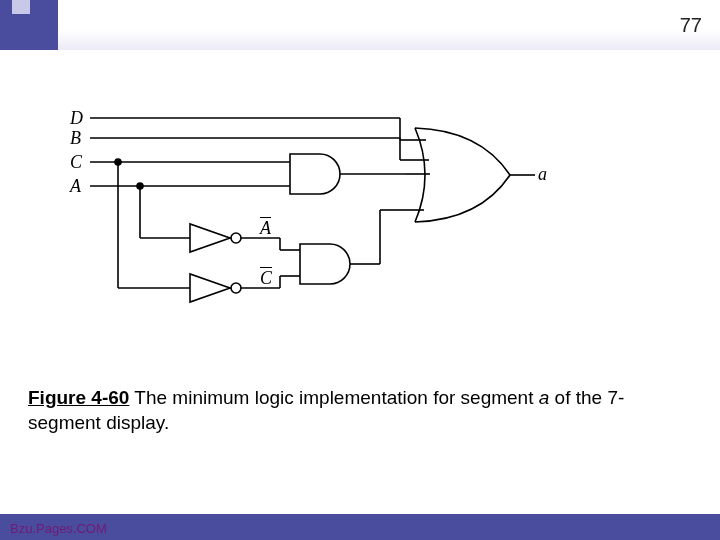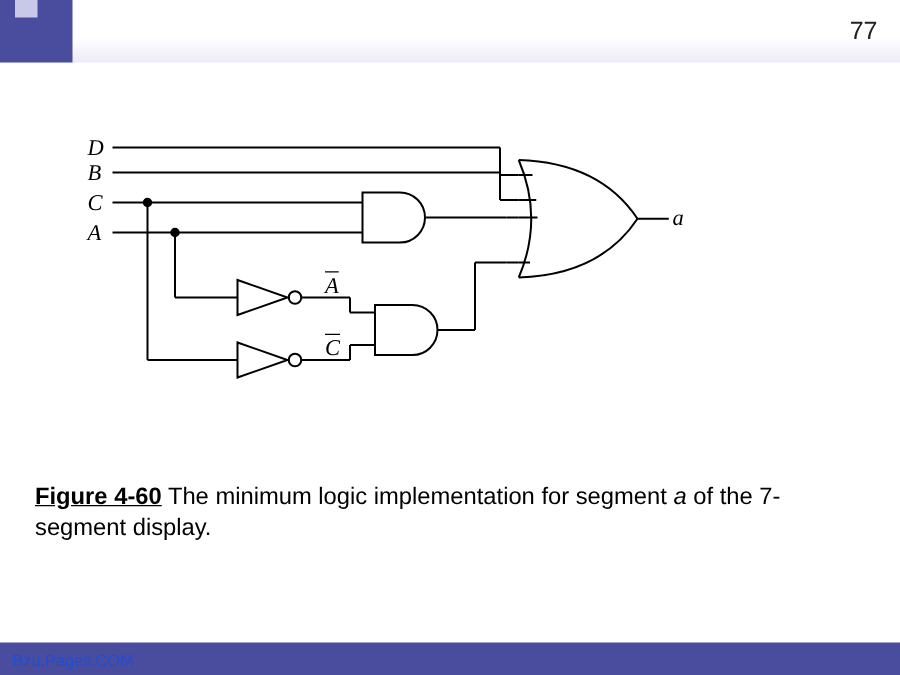--- a/index.html
+++ b/index.html
@@ -70,21 +70,21 @@
     left: 0;
     bottom: 0;
     width: 720px;
     height: 26px;
     background: #4a4d9e;
   }
   .footer-text {
     position: absolute;
     left: 10px;
     bottom: 4px;
-    color: #1d4ed8;
+    color: #701a75;
     font-family: Arial, sans-serif;
     font-size: 13px;
   }
   .diag-label {
     position: absolute;
     font-family: "Times New Roman", serif;
     font-style: italic;
     font-size: 18px;
     color: #000;
   }

